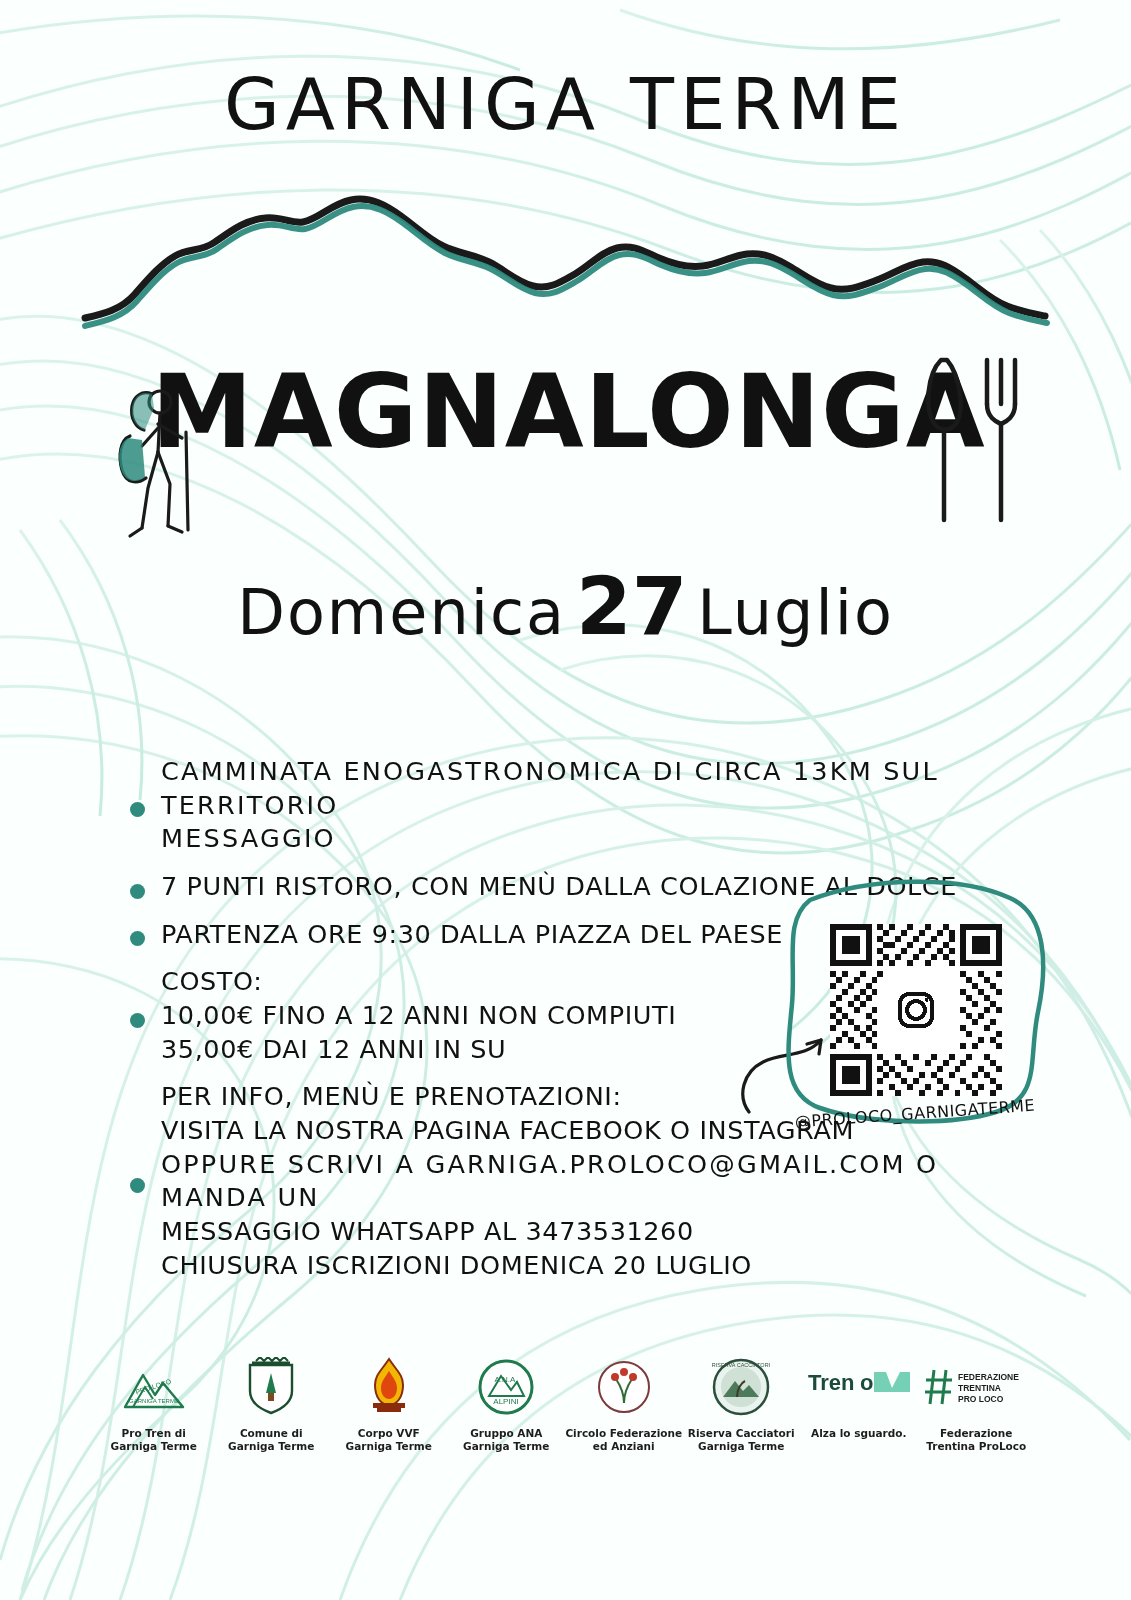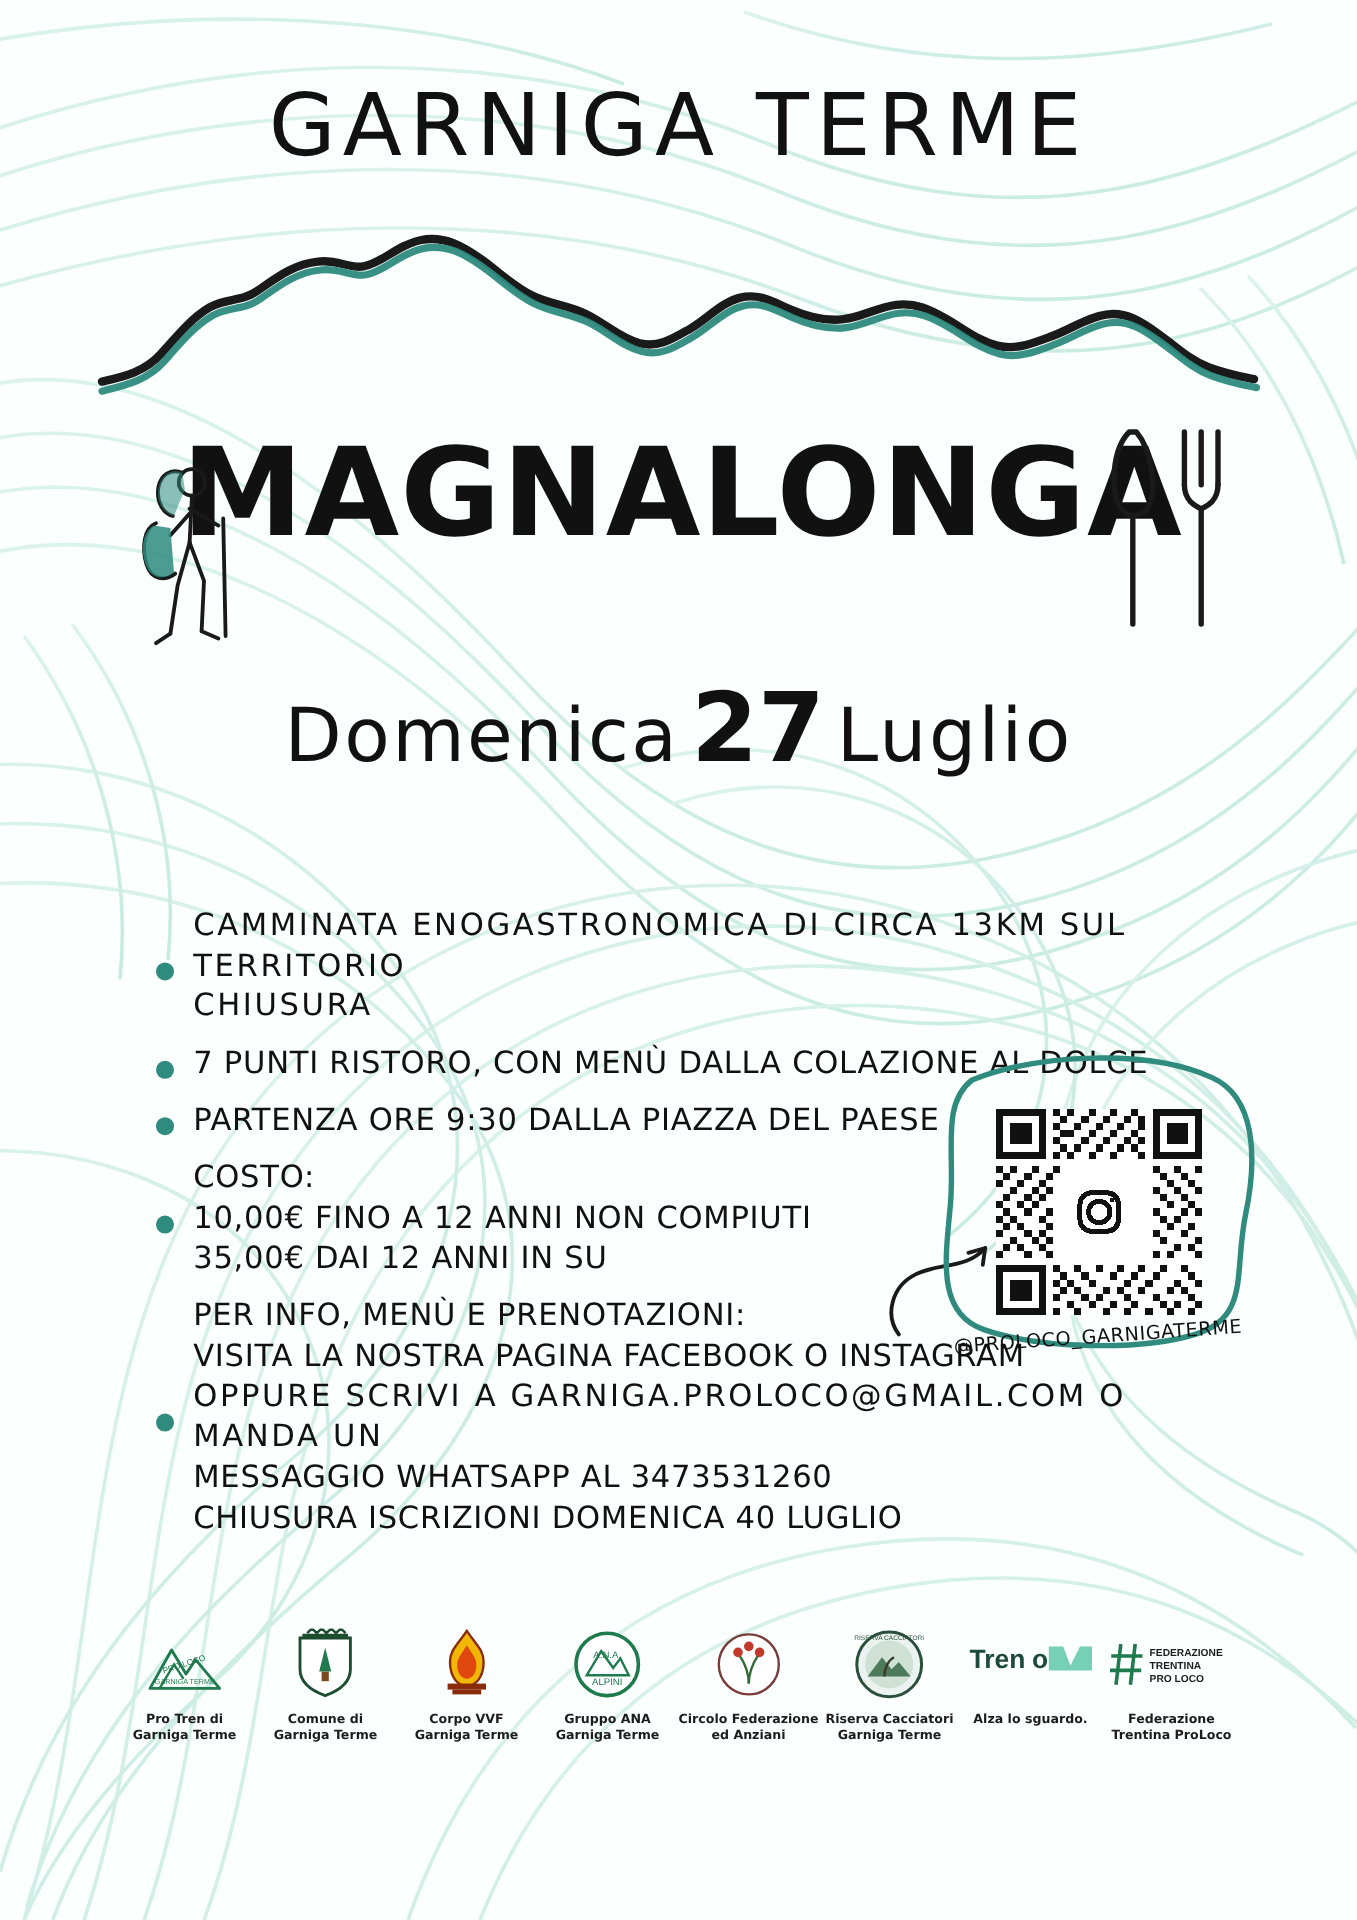--- a/index.html
+++ b/index.html
@@ -287,21 +287,21 @@
   <div class="date-line">
     <span class="d-word">Domenica</span><span class="d-num">27</span><span class="d-word">Luglio</span>
   </div>
 
   <div id="info-list">
 
     <div class="bullet-row">
       <span class="bullet-dot"></span>
       <span class="bullet-text">
         <span class="sub b-wide">CAMMINATA  ENOGASTRONOMICA  DI  CIRCA  13KM  SUL  TERRITORIO</span>
-        <span class="sub b-wide">CHIUSURA</span>
+        <span class="sub b-wide">MESSAGGIO</span>
       </span>
     </div>
 
     <div class="bullet-row">
       <span class="bullet-dot"></span>
       <span class="bullet-text">
         <span class="sub">7 PUNTI RISTORO, CON MENÙ DALLA COLAZIONE AL DOLCE</span>
       </span>
     </div>
 
@@ -321,21 +321,21 @@
       </span>
     </div>
 
     <div class="bullet-row">
       <span class="bullet-dot"></span>
       <span class="bullet-text">
         <span class="sub">PER INFO, MENÙ E PRENOTAZIONI:</span>
         <span class="sub">VISITA LA NOSTRA PAGINA FACEBOOK O INSTAGRAM</span>
         <span class="sub b-wide">OPPURE  SCRIVI  A  GARNIGA.PROLOCO@GMAIL.COM  O  MANDA  UN</span>
         <span class="sub">MESSAGGIO WHATSAPP AL 3473531260</span>
-        <span class="sub">CHIUSURA ISCRIZIONI DOMENICA 40 LUGLIO</span>
+        <span class="sub">CHIUSURA ISCRIZIONI DOMENICA 20 LUGLIO</span>
       </span>
     </div>
 
   </div>
 
   <svg style="position:absolute;top:1000px;left:735px;z-index:5;" width="110" height="120" viewBox="0 0 110 120">
     <path d="M14,112 C2,96 8,72 28,62 C48,52 70,58 86,40" fill="none" stroke="#1a1a1a" stroke-width="3.2" stroke-linecap="round"></path>
     <path d="M86,40 L72,44 M86,40 L84,54" fill="none" stroke="#1a1a1a" stroke-width="3.2" stroke-linecap="round"></path>
   </svg>
 

